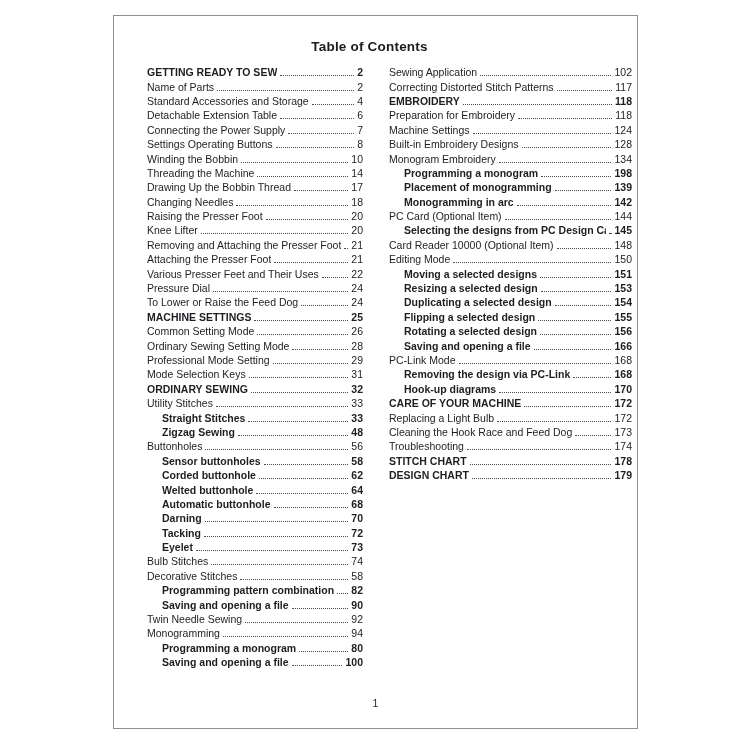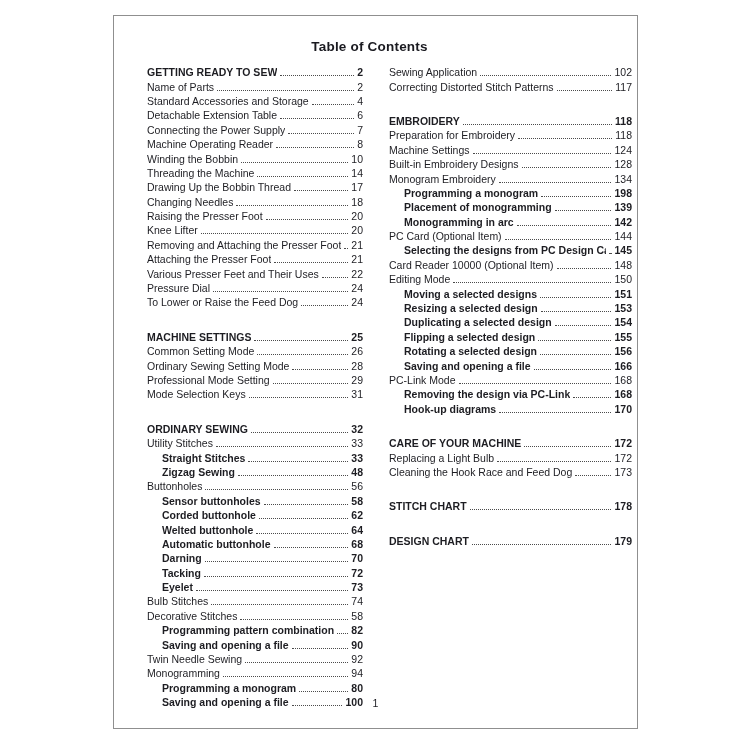--- a/index.html
+++ b/index.html
@@ -21,21 +21,21 @@
   .col-right{left:275px;width:243px;}
   .toc-row{display:flex;align-items:center;height:14.4px;white-space:nowrap;}
   .toc-row .label{flex:0 1 auto;overflow:hidden;}
   .toc-row .leader{
     flex:1 1 0;min-width:2px;height:7px;
     border-bottom:1px dotted #4b4b4b;margin:0 3px;
   }
   .toc-row .pagenum{flex:0 0 auto;}
   .toc-row.header{font-weight:bold;}
   .toc-row.l2{padding-left:15px;font-weight:bold;}
-  .toc-row.gap{margin-top:20px;}
+  .toc-row.gap{margin-top:0;}
   .page-num{
     position:absolute;top:681px;left:0;right:0;text-align:center;
     font-size:10.5px;color:#1d1d22;
   }
 </style>
 </head>
 <body>
 
 <div class="page">
   <div class="title">Table of Contents</div>
@@ -59,21 +59,21 @@
         <span class="label">Detachable Extension Table</span>
         <span class="leader"></span>
         <span class="pagenum">6</span>
       </div>
       <div class="toc-row l1">
         <span class="label">Connecting the Power Supply</span>
         <span class="leader"></span>
         <span class="pagenum">7</span>
       </div>
       <div class="toc-row l1">
-        <span class="label">Machine Operating Reader</span>
+        <span class="label">Settings Operating Buttons</span>
         <span class="leader"></span>
         <span class="pagenum">8</span>
       </div>
       <div class="toc-row l1">
         <span class="label">Winding the Bobbin</span>
         <span class="leader"></span>
         <span class="pagenum">10</span>
       </div>
       <div class="toc-row l1">
         <span class="label">Threading the Machine</span>
@@ -374,20 +374,25 @@
       </div>
       <div class="toc-row l1">
         <span class="label">Replacing a Light Bulb</span>
         <span class="leader"></span>
         <span class="pagenum">172</span>
       </div>
       <div class="toc-row l1">
         <span class="label">Cleaning the Hook Race and Feed Dog</span>
         <span class="leader"></span>
         <span class="pagenum">173</span>
+      </div>
+      <div class="toc-row l1">
+        <span class="label">Troubleshooting</span>
+        <span class="leader"></span>
+        <span class="pagenum">174</span>
       </div>
       <div class="toc-row header gap">
         <span class="label">STITCH CHART</span>
         <span class="leader"></span>
         <span class="pagenum">178</span>
       </div>
       <div class="toc-row header gap">
         <span class="label">DESIGN CHART</span>
         <span class="leader"></span>
         <span class="pagenum">179</span>

